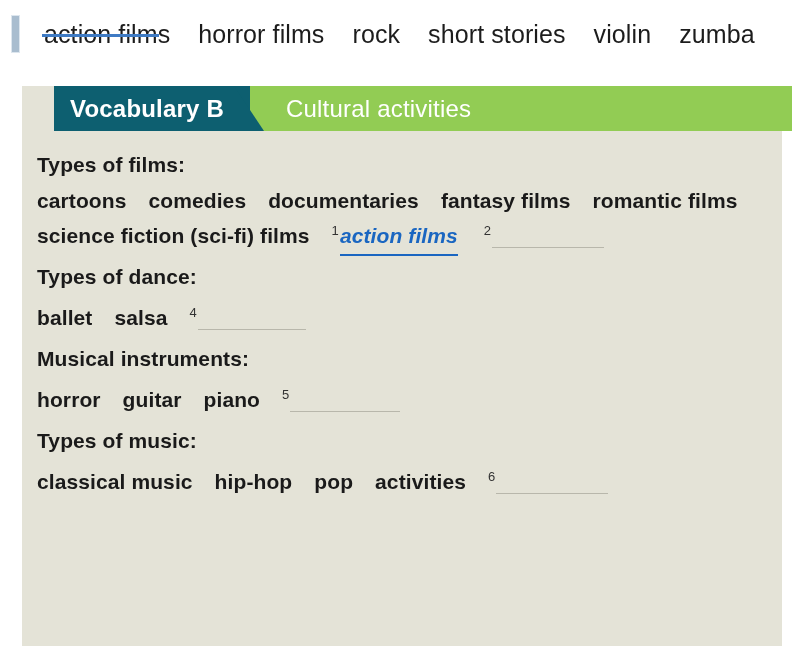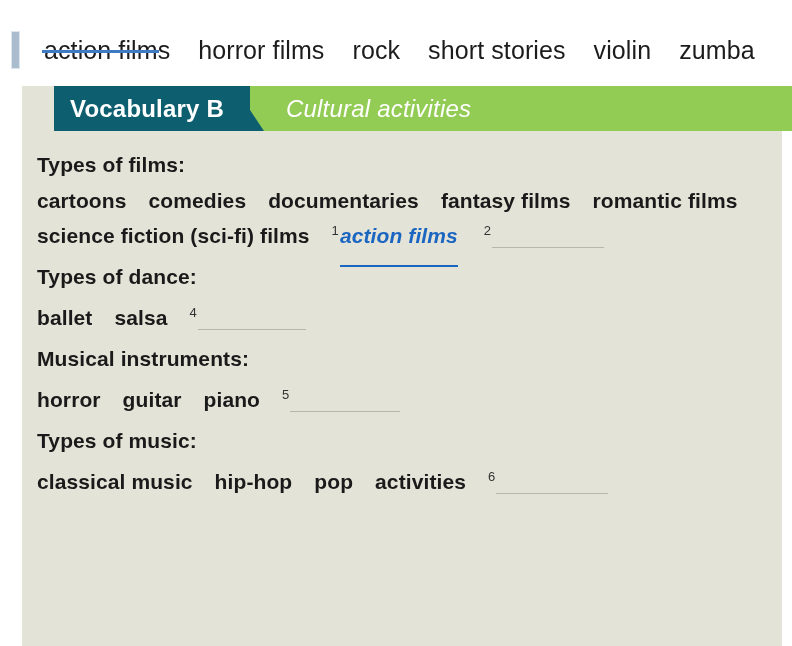--- a/index.html
+++ b/index.html
@@ -12,21 +12,21 @@
     background: #ffffff;
     font-family: "Liberation Sans", sans-serif;
     overflow: hidden;
     position: relative;
   }
 
   
   .wordbank {
     position: absolute;
     left: 0;
-    top: 16px;
+    top: 0;
     width: 792px;
     height: 68px;
     display: flex;
     align-items: center;
     background: #ffffff;
   }
   .wordbank-marker {
     width: 9px;
     height: 38px;
     margin-left: 11px;
@@ -113,21 +113,20 @@
   .banner-subtitle {
     position: absolute;
     left: 232px;
     top: 0;
     height: 47px;
     line-height: 45px;
     font-size: 24px;
     color: #ffffff;
     letter-spacing: 0.2px;
     z-index: 3;
-    font-style: italic;
   }
 
   
   .content {
     position: relative;
     padding: 22px 0 0 15px;
   }
   .group {
     margin-bottom: 14px;
   }
@@ -159,21 +158,21 @@
     font-size: 13px;
     vertical-align: super;
     color: #333333;
     margin-right: 1px;
   }
   .slot-filled {
     color: #1a66c1;
     font-style: italic;
     font-weight: bold;
     border-bottom: 2px solid #1a66c1;
-    padding-bottom: 18px;
+    padding-bottom: 7px;
   }
   .slot-blank {
     display: inline-block;
     border-bottom: 1.5px solid #b8b7ab;
     vertical-align: bottom;
     margin-bottom: 3px;
   }
   .gap-md { display: inline-block; width: 26px; }
 </style>
 </head>

